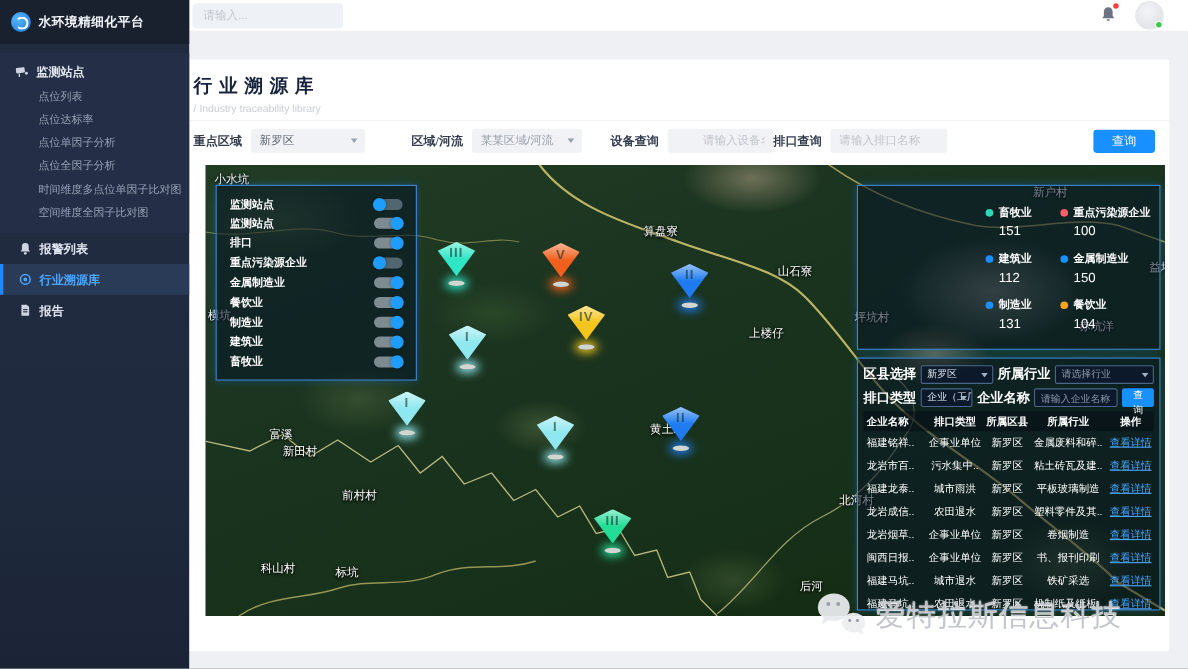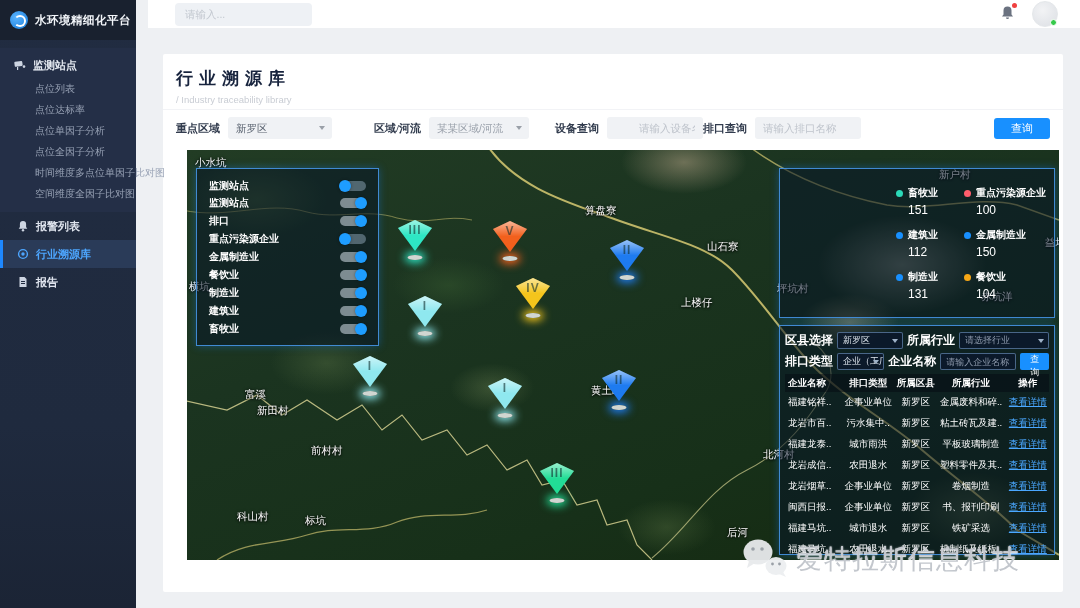--- a/index.html
+++ b/index.html
@@ -1,20 +1,20 @@
 <!DOCTYPE html>
 <html><head>
 <meta charset="utf-8">
 <style>
   * { margin:0; padding:0; box-sizing:border-box; }
   html,body { width:1080px; height:608px; overflow:hidden; }
   body { position:relative; background:#eef0f3; font-family:"Liberation Sans","DejaVu Sans",sans-serif; }
 
   
-  .sidebar { position:absolute; left:0; top:0; width:136px; height:608px;
+  .sidebar { position:absolute; left:0; top:0; width:172px; height:608px;
     background:linear-gradient(180deg,#212c41 0%,#1f2a3e 70%,#1b2435 100%); z-index:10; }
   .logo-row { height:40px; background:#19212f; display:flex; align-items:center; padding:0 10px; gap:7px; }
   .logo-badge { width:18px; height:18px; border-radius:50%; background:radial-gradient(circle at 35% 35%,#5ab4ff,#1579d8); position:relative; flex:none;}
   .logo-badge::after { content:""; position:absolute; left:4px; top:4px; width:8px; height:8px; border:2px solid #fff; border-radius:50%; border-left-color:transparent; }
   .app-title { color:#f2f5f9; font-size:11.5px; font-weight:bold; letter-spacing:.5px; white-space:nowrap; }
   .nav { padding-top:8px; }
   .nav-group { background:#242f47; padding:4px 0 8px 0; }
   .nav-section { display:flex; align-items:center; gap:7px; height:26px; padding:0 14px; color:#e3e8f0; font-size:11px; font-weight:bold; cursor:pointer; }
   .nav-sub { list-style:none; }
   .nav-sub li { height:21px; line-height:21px; padding-left:35px; font-size:10px; color:#97a1b4; white-space:nowrap; cursor:pointer; }

